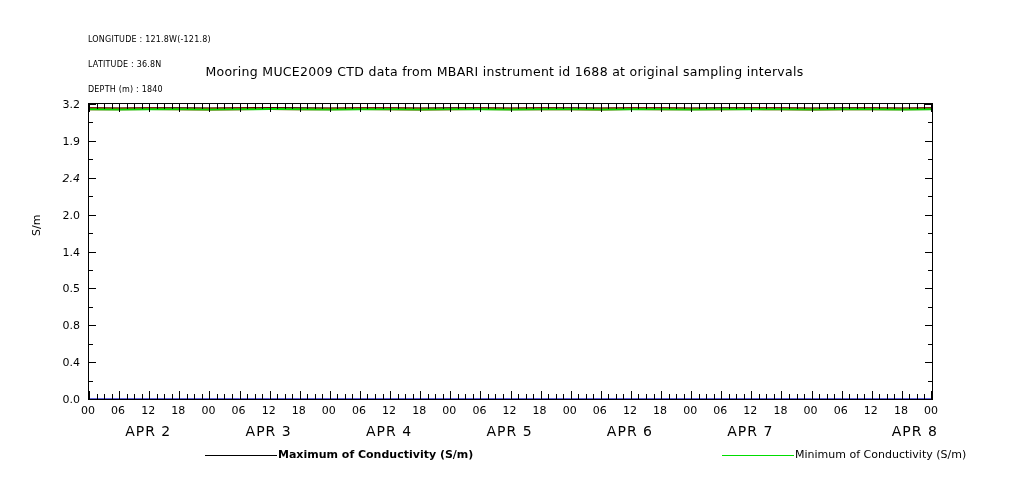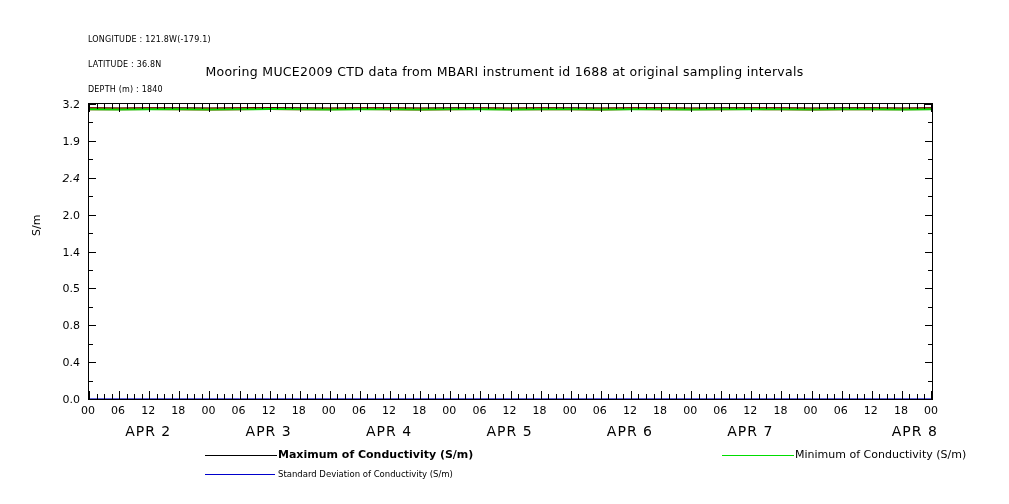--- a/index.html
+++ b/index.html
@@ -135,21 +135,21 @@
     top: 0;
     font-size: 11px;
     white-space: nowrap;
   }
   .leg-text.small { font-size: 8.5px; top: 2px; }
 </style>
 </head>
 <body>
 
 <div id="meta" class="abs">
-  <div>LONGITUDE : 121.8W(-179.1)</div>
+  <div>LONGITUDE : 121.8W(-121.8)</div>
   <div>LATITUDE : 36.8N</div>
   <div>DEPTH (m) : 1840</div>
   <div>YEAR : 2010</div>
 </div>
 
 <div id="title" class="abs">Mooring MUCE2009 CTD data from MBARI instrument id 1688 at original sampling intervals</div>
 
 <div id="ytitle" class="abs">S/m</div>
 <div id="ylabels" class="abs">
     <div class="ylabel" style="top: 296px;">0.0</div>
@@ -217,17 +217,13 @@
 
 <div id="legend" class="abs">
     <div class="leg-item" style="left: 0px; top: 3px; width: 1009px;">
       <div class="leg-line" style="left: 205px; width: 72px; background: rgb(0, 0, 0);"></div>
       <div class="leg-text" style="left: 278px; font-weight: bold;">Maximum of Conductivity (S/m)</div>
     </div>
     <div class="leg-item" style="left: 0px; top: 3px; width: 1009px;">
       <div class="leg-line" style="left: 722px; width: 72px; background: rgb(0, 221, 0);"></div>
       <div class="leg-text" style="left: 795px;">Minimum of Conductivity (S/m)</div>
     </div>
-    <div class="leg-item" style="left: 0px; top: 22px; width: 1009px;">
-      <div class="leg-line" style="left: 205px; width: 70px; background: rgb(0, 0, 204);"></div>
-      <div class="leg-text small" style="left: 278px;">Standard Deviation of Conductivity (S/m)</div>
-    </div>
   </div>
 
 </body></html>

